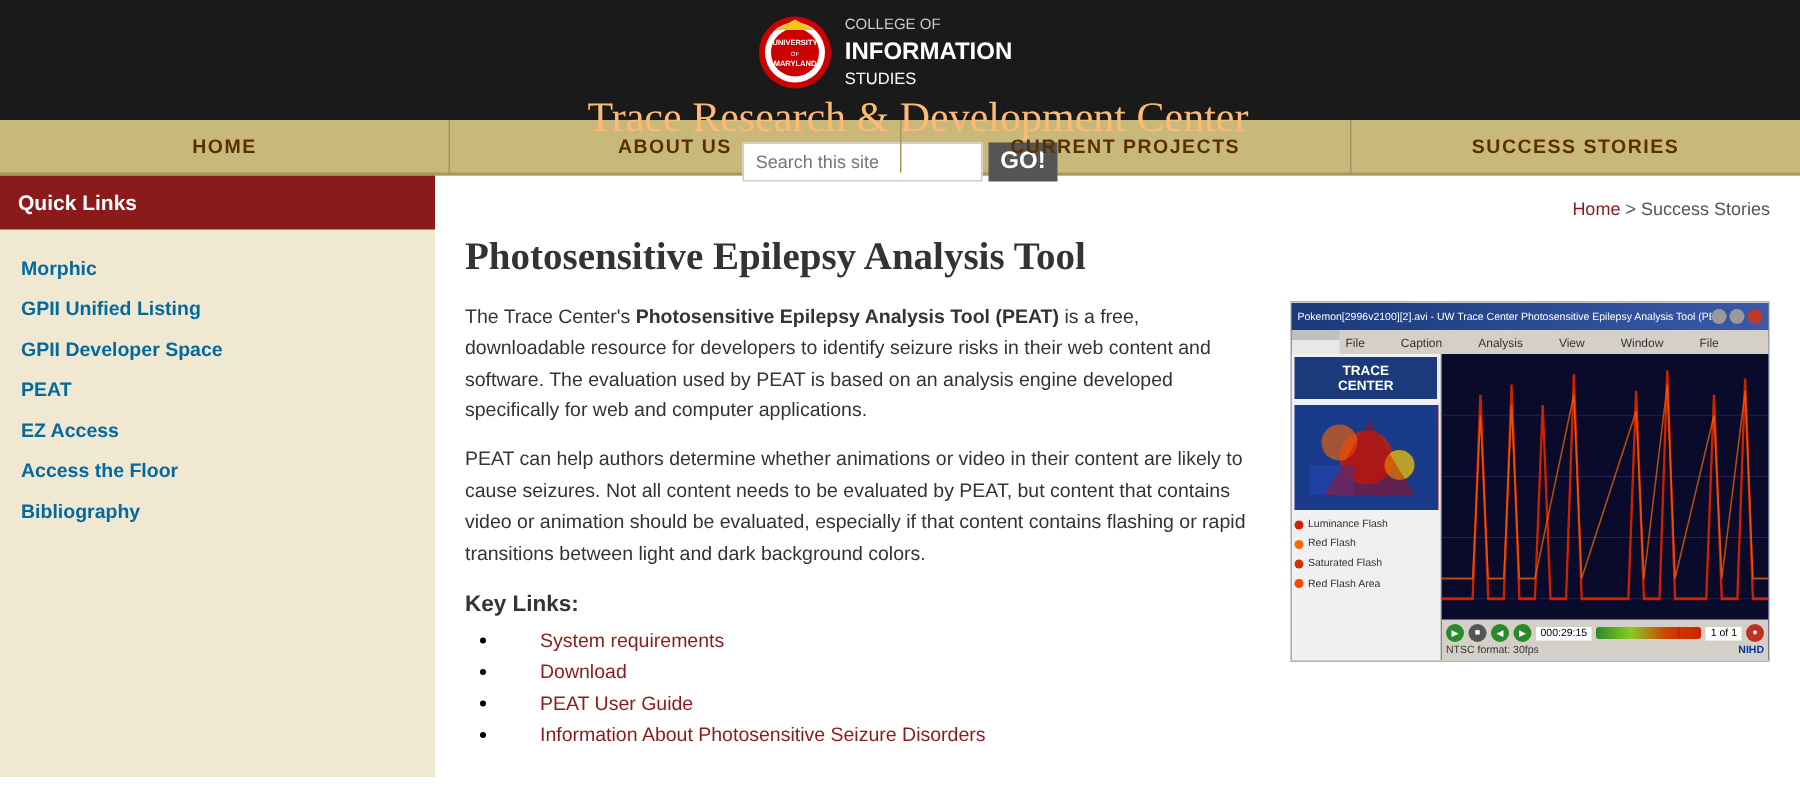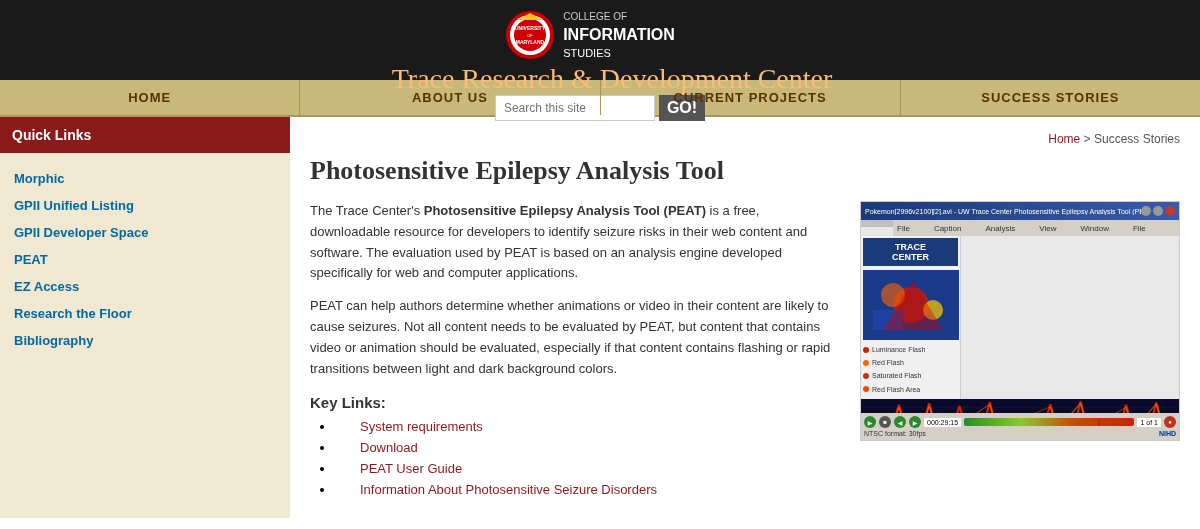--- a/index.html
+++ b/index.html
@@ -203,21 +203,20 @@
       align-items: center;
       gap: 24px;
       padding: 0 4px;
       font-size: 8px;
       color: #333;
       margin-left: 32px;
     }
     .peat-body {
       display: flex;
       height: calc(100% - 34px);
-      flex-direction: column;
     }
     .peat-left-panel {
       width: 100px;
       background: #f0f0f0;
       border-right: 1px solid #ccc;
       padding: 2px;
     }
     .peat-trace-logo {
       background: #1a3a7a;
       color: #fff;
@@ -359,21 +358,21 @@
 
 <div class="content-area">
 
   <aside class="sidebar">
     <div class="sidebar-quick-links">Quick Links</div>
     <a class="sidebar-link">Morphic</a>
     <a class="sidebar-link">GPII Unified Listing</a>
     <a class="sidebar-link">GPII Developer Space</a>
     <a class="sidebar-link">PEAT</a>
     <a class="sidebar-link">EZ Access</a>
-    <a class="sidebar-link">Research the Floor</a>
+    <a class="sidebar-link">Access the Floor</a>
     <a class="sidebar-link">Bibliography</a>
   </aside>
 
   <main class="main-content">
 
     <div class="breadcrumb">
       <a>Home</a>
       <span> &gt; </span>
       <span>Success Stories</span>
     </div>

